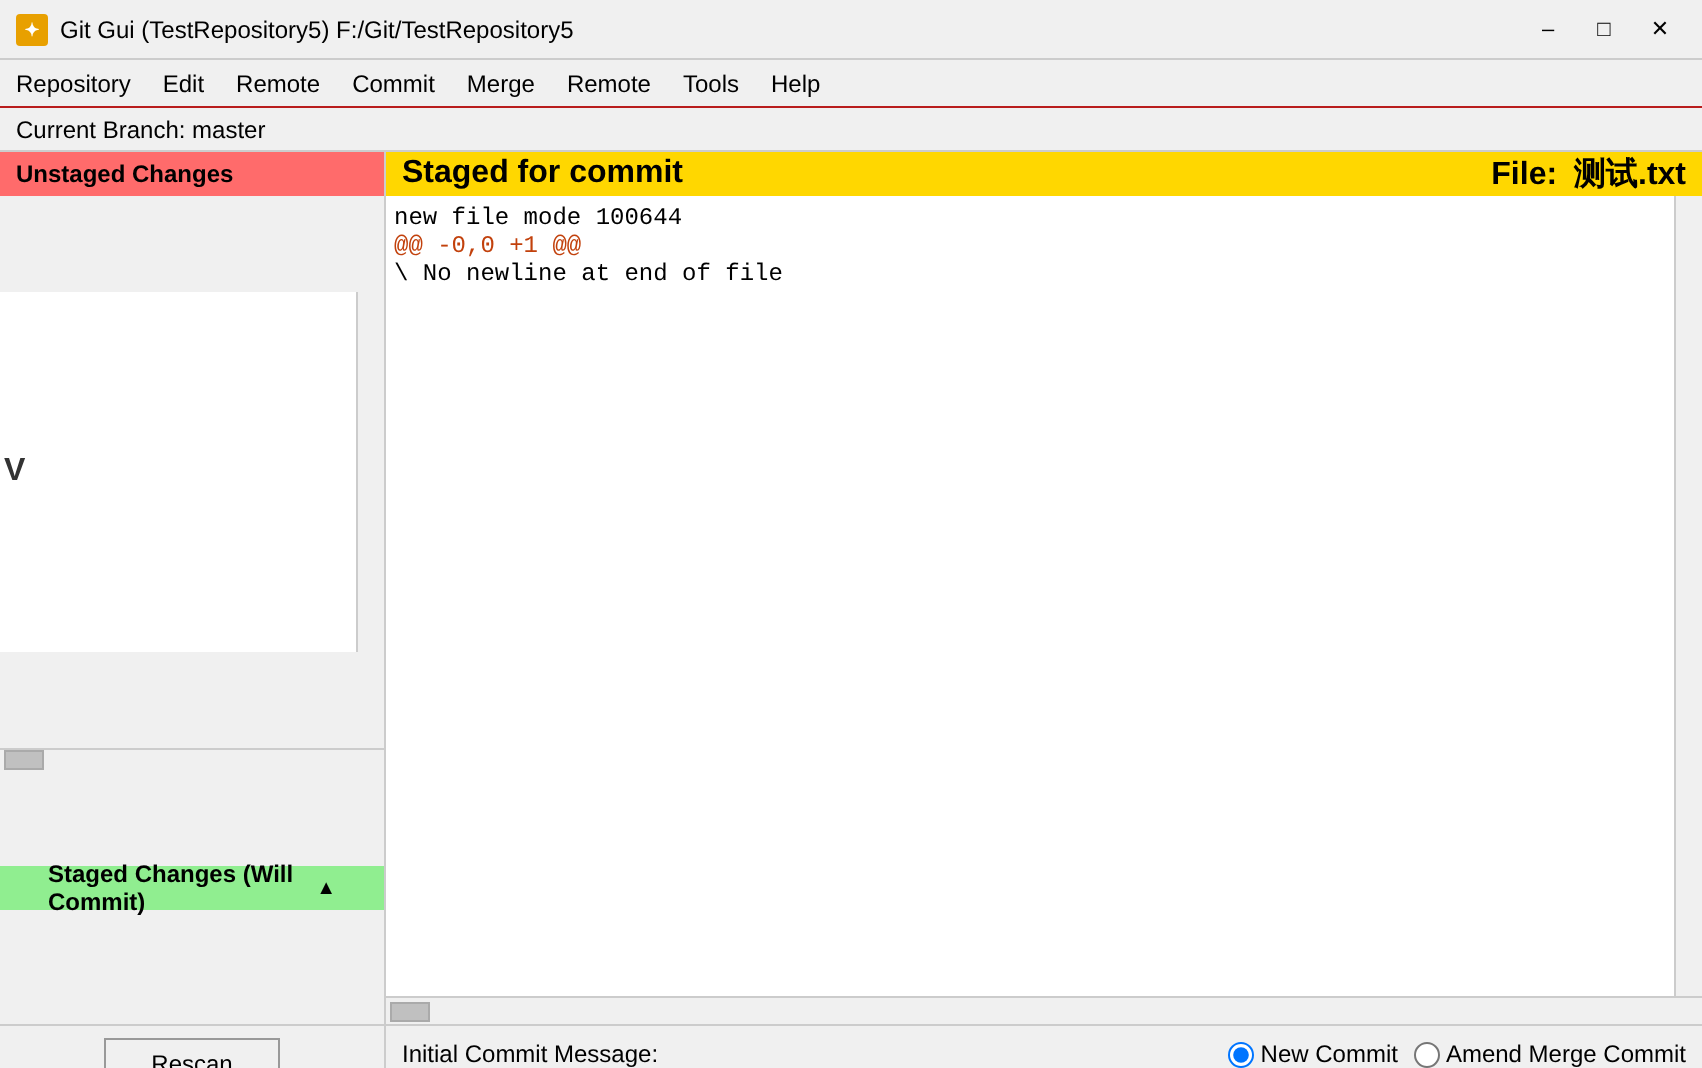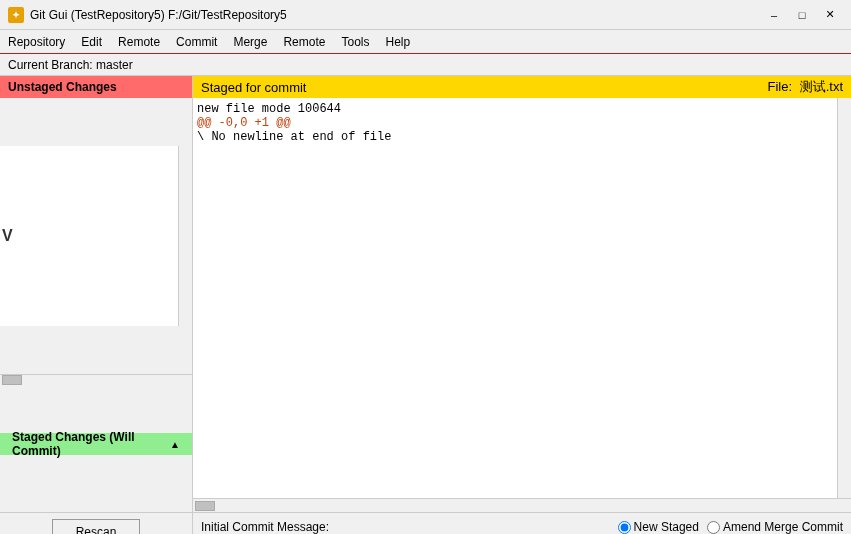--- a/index.html
+++ b/index.html
@@ -116,21 +116,21 @@
       height: 14px;
       background: #f0f0f0;
       border-top: 1px solid #ccc;
       display: flex;
       align-items: center;
     }
 
     .staged-header {
       background: #90ee90;
       color: black;
-      padding: 4px 12px;
+      padding: 4px 24px;
       font-size: 12px;
       font-weight: bold;
       height: 22px;
       display: flex; align-items: center;
       justify-content: space-between;
     }
 
     .staged-area {
       background: white;
       height: 60px;
@@ -162,22 +162,22 @@
       display: flex;
       flex-direction: column;
     }
 
     .staged-commit-header {
       background: #ffd700;
       height: 22px;
       display: flex;
       align-items: center;
       padding: 0 8px;
-      font-size: 13px;
-      font-weight: normal;
+      font-size: 16px;
+      font-weight: bold;
       justify-content: space-between;
     }
 
     .diff-area {
       flex: 1;
       background: white;
       overflow: auto;
       font-family: 'Courier New', monospace;
       font-size: 12px;
       padding: 4px;
@@ -348,21 +348,21 @@
     <button class="action-btn">Rescan</button>
 
   </div>
 
   <div class="commit-msg-section">
     <div class="commit-msg-header">
       <span>Initial Commit Message:</span>
       <div class="radio-group">
         <label class="radio-option">
           <input type="radio" name="commitType" checked="" style="">
-          <span>New Staged</span>
+          <span>New Commit</span>
         </label>
         <label class="radio-option">
           <input type="radio" name="commitType" style="">
           <span>Amend Merge Commit</span>
         </label>
       </div>
     </div>
 
   </div>
 </div>

